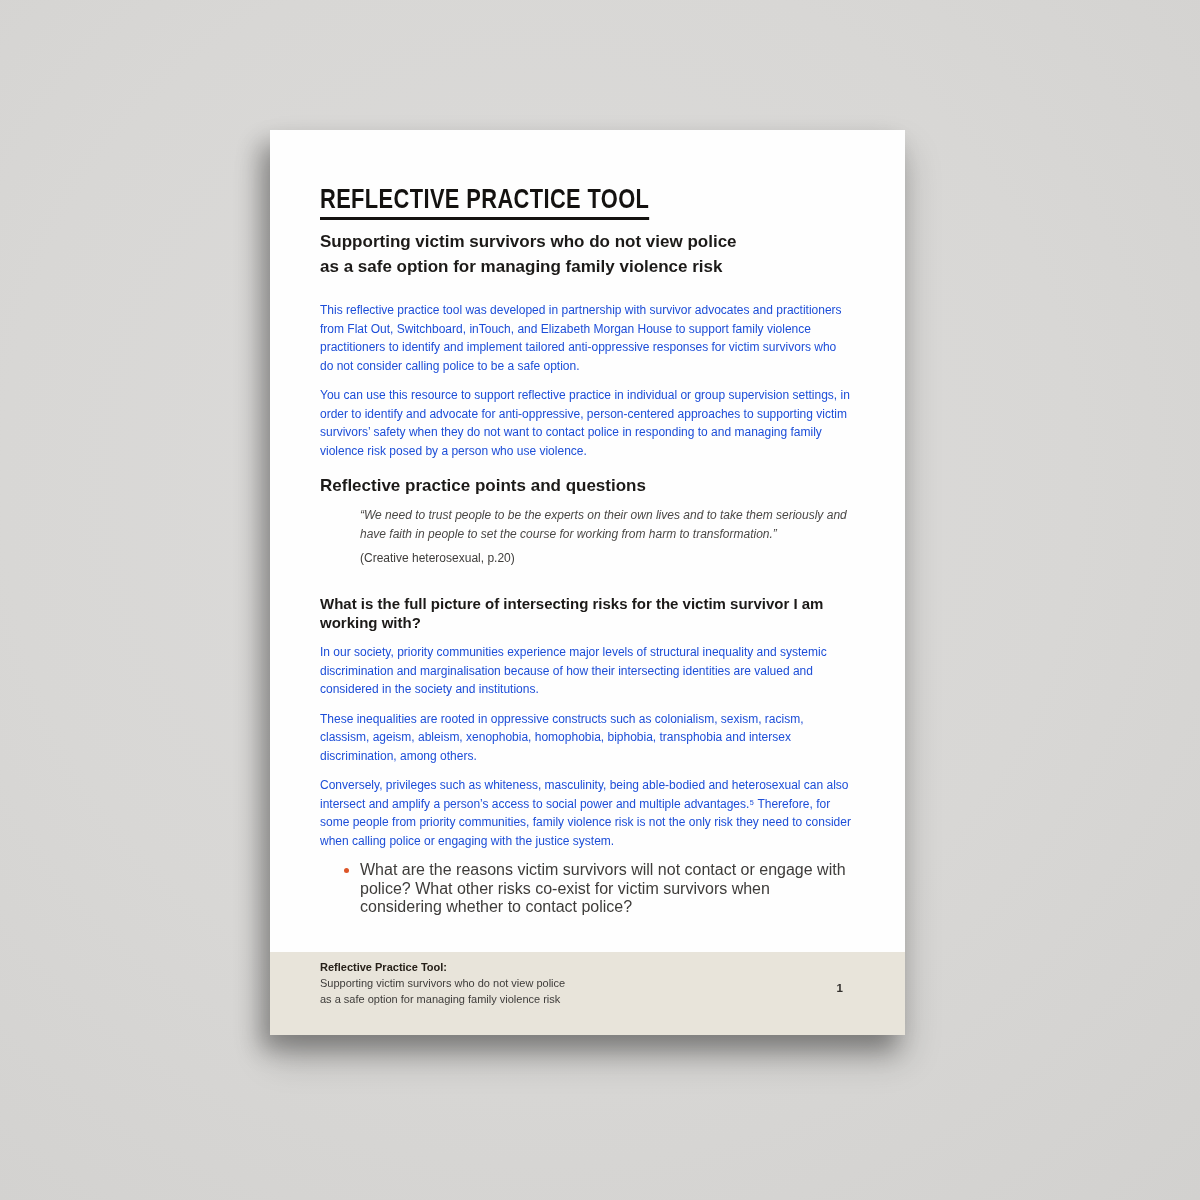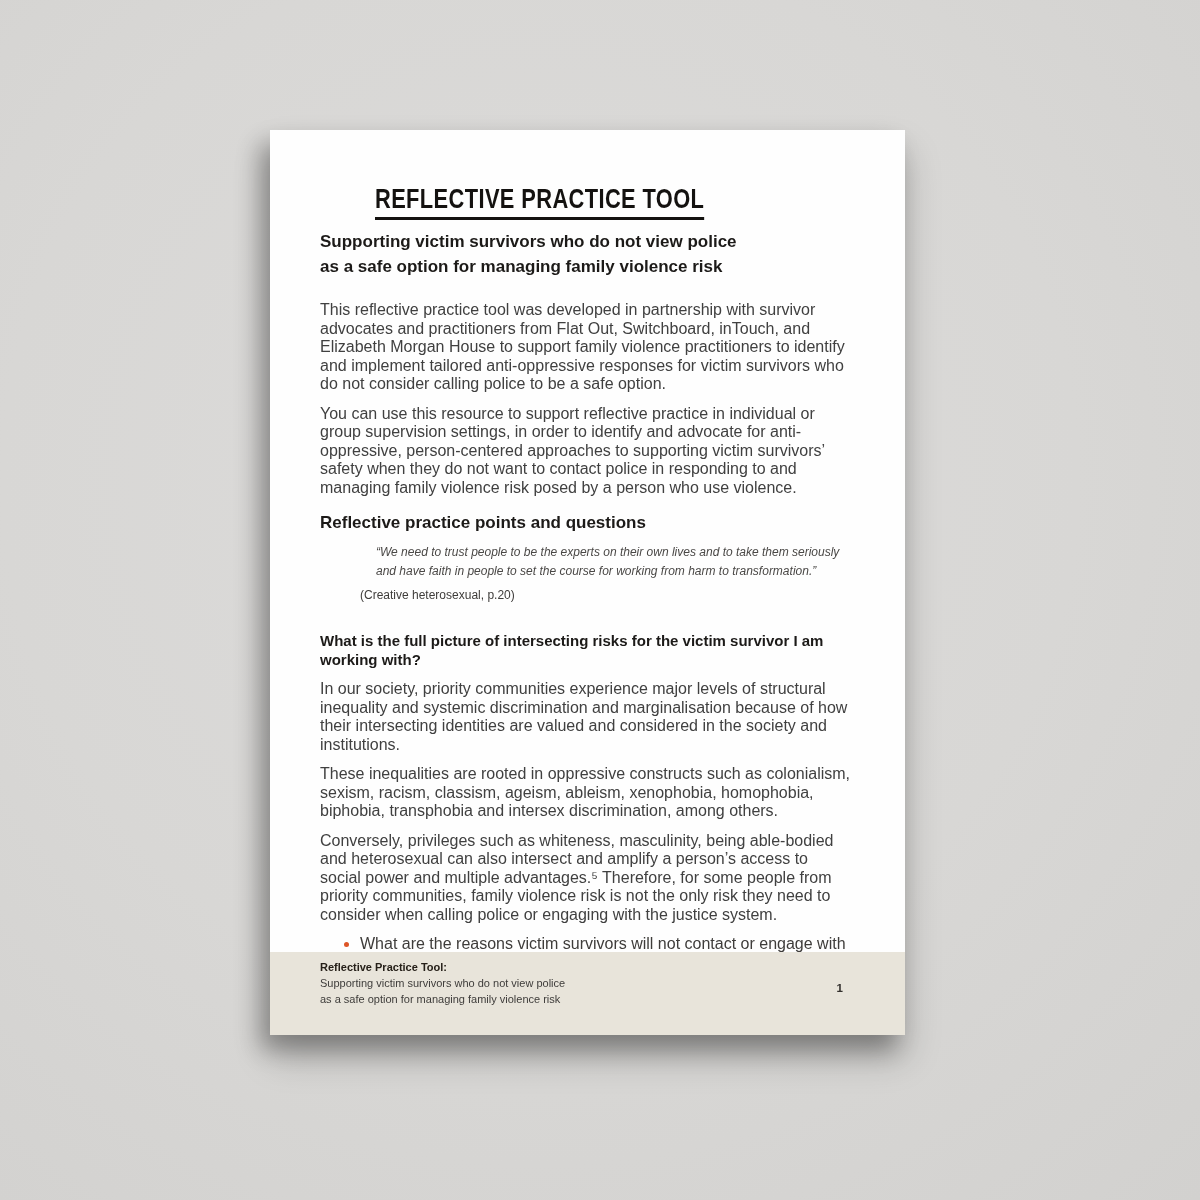--- a/index.html
+++ b/index.html
@@ -31,21 +31,20 @@
   .content {
     padding: 52px 53px 0 50px;
     color: #3e3c3a;
   }
 
   
   h1.doc-title {
     line-height: 30px;
     height: 35px;
     white-space: nowrap;
-    text-align: center;
   }
   h1.doc-title .title-inner {
     display: inline-block;
     transform: scaleX(0.78);
     transform-origin: left center;
     font-size: 28px;
     font-weight: 700;
     letter-spacing: 0.5px;
     color: #141210;
     border-bottom: 3px solid #141210;
@@ -56,37 +55,37 @@
   h2.doc-subtitle {
     margin-top: 12px;
     font-size: 17px;
     line-height: 25px;
     font-weight: 700;
     color: #1c1a18;
   }
 
   p.body {
     margin-top: 11px;
-    font-size: 16px;
-    line-height: 18.5px;
-    color: #404040;
+    font-size: 12px;
+    line-height: 18.5px;
+    color: #1d4ed8;
   }
   p.body.first-intro { margin-top: 22px; }
 
   h3.section-heading {
     margin-top: 15px;
     font-size: 17px;
     line-height: 21px;
     font-weight: 700;
     color: #1c1a18;
   }
 
   p.quote {
     margin-top: 10px;
-    margin-left: 56px;
+    margin-left: 40px;
     font-size: 12px;
     line-height: 18.5px;
     font-style: italic;
     color: #4a4846;
   }
 
   p.citation {
     margin-top: 6px;
     margin-left: 40px;
     font-size: 12px;

